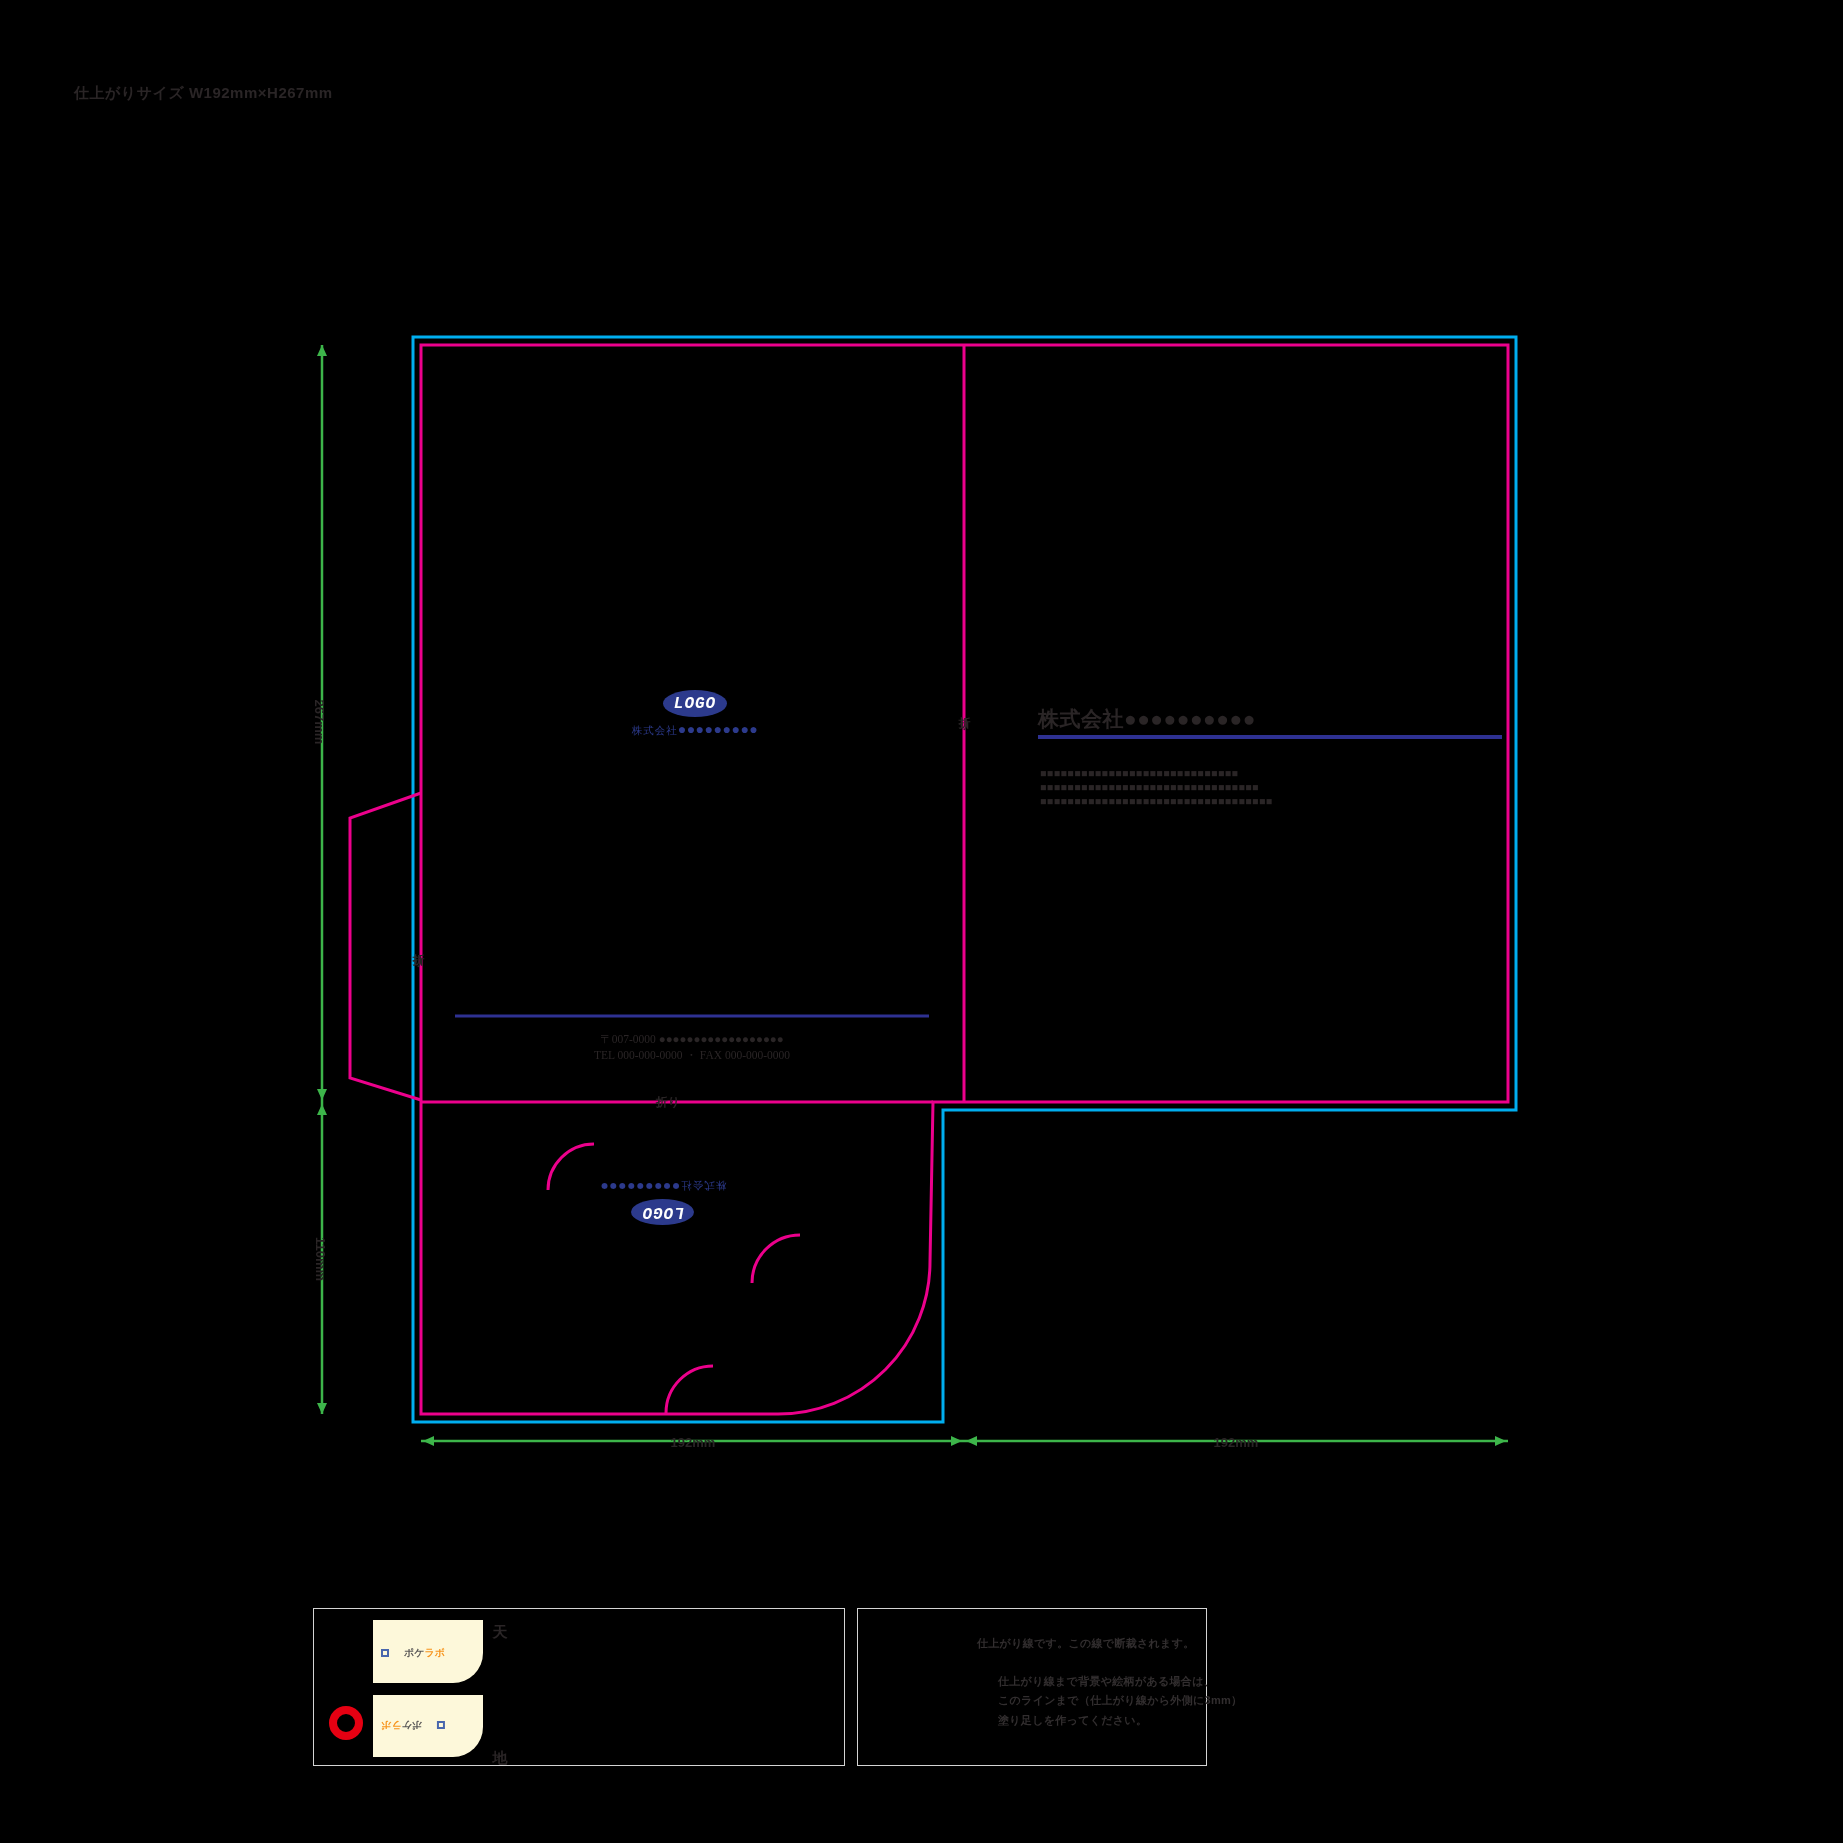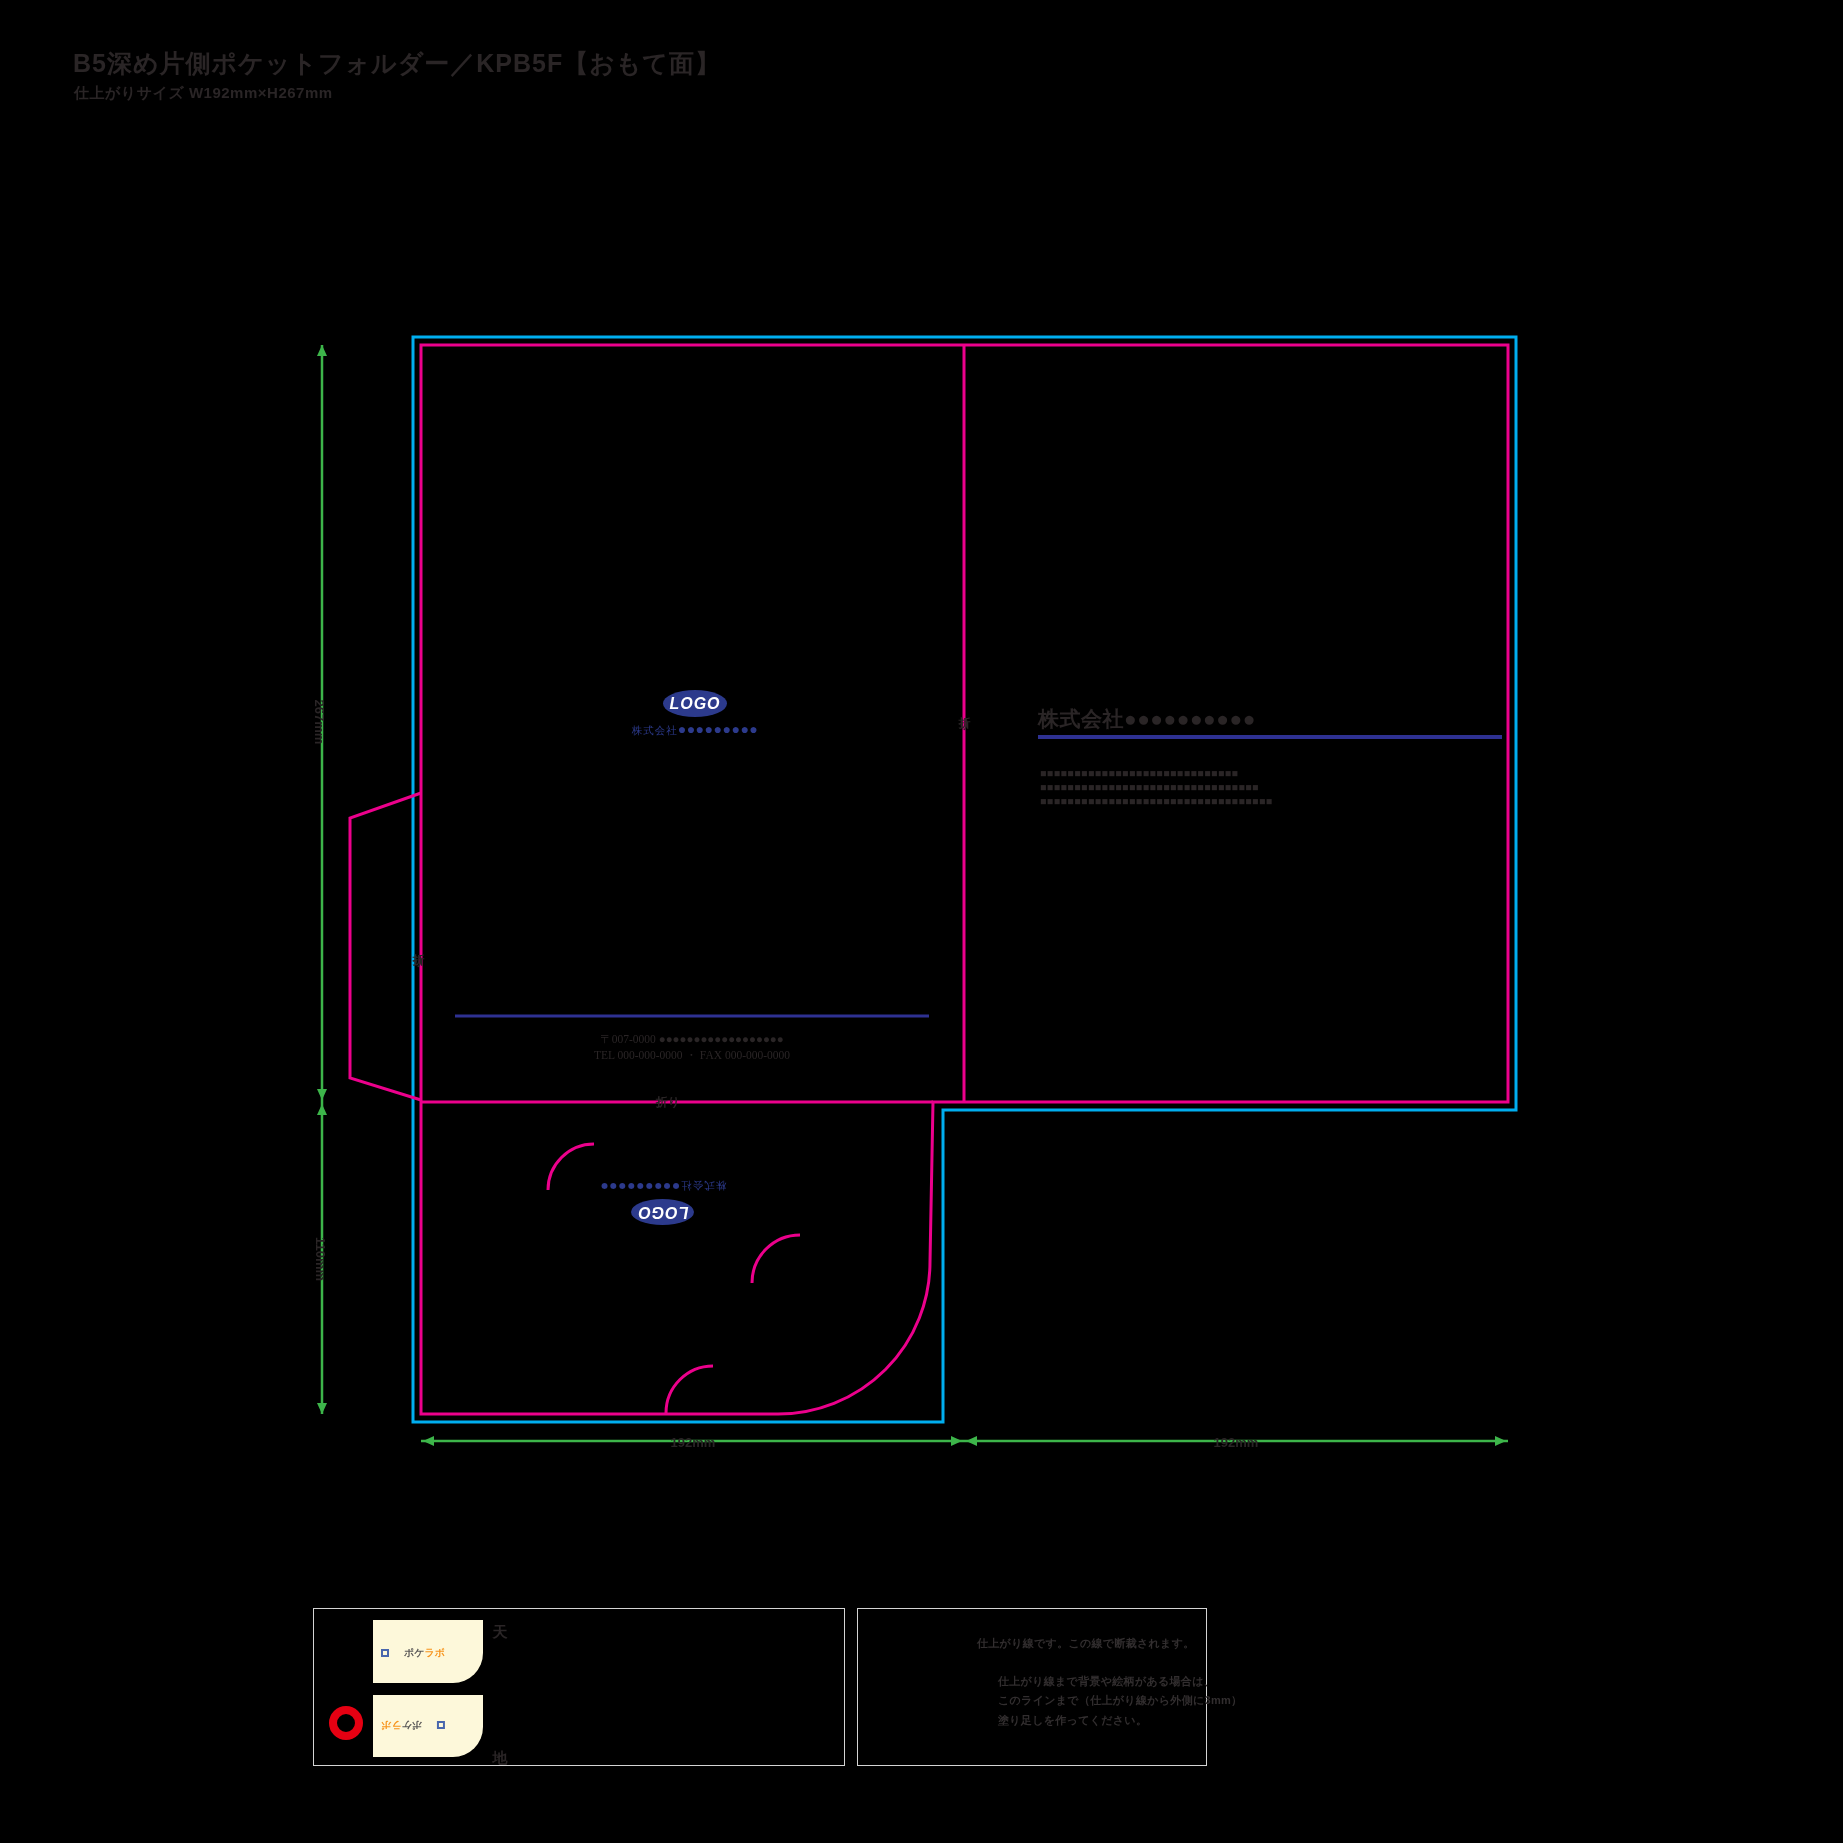--- a/index.html
+++ b/index.html
@@ -16,21 +16,21 @@
   .ctr{transform:translate(-50%,-50%);}
   .title{font-size:25px;font-weight:bold;letter-spacing:1px;color:var(--c-ink);white-space:nowrap;}
   .subtitle{font-size:15px;font-weight:bold;letter-spacing:.5px;color:var(--c-ink);white-space:nowrap;}
   .dimlabel{font-size:13px;font-weight:600;color:var(--c-ink);white-space:nowrap;}
   .v90{transform:translate(-50%,-50%) rotate(90deg);}
   .foldlabel{font-size:12px;font-weight:600;color:var(--c-ink);white-space:nowrap;}
   .vtext{writing-mode:vertical-rl;text-orientation:upright;letter-spacing:2px;}
   .logoblock{display:flex;flex-direction:column;align-items:center;}
   .logo-oval{width:64px;height:27px;background:var(--c-logo);border-radius:50%;
              display:flex;align-items:center;justify-content:center;}
-  .logo-oval span{color:var(--c-white);font-weight:bold;font-style:italic;font-size:16px;letter-spacing:1px;}
+  .logo-oval span{color:var(--c-white);font-weight:bold;font-style:italic;font-size:16px;letter-spacing:1px;font-family:Liberation Mono, monospace;}
   .companyline{margin-top:3px;color:var(--c-logo);white-space:nowrap;}
   .companyline .pref{font-size:10.5px;letter-spacing:1px;font-family:Liberation Mono, monospace;}
   .companyline .circ{font-size:14px;letter-spacing:.5px;}
   .heading{font-size:21px;font-weight:bold;color:var(--c-ink);white-space:nowrap;letter-spacing:.5px;}
   .sqrows{font-size:10.5px;line-height:14px;color:var(--c-ink);white-space:nowrap;letter-spacing:.5px;}
   .address{font-family:"Liberation Serif",serif;font-size:11.5px;line-height:16px;color:var(--c-ink);
            text-align:center;width:424px;white-space:nowrap;}
   .legendbox{position:absolute;border:1.5px solid var(--c-border);background:#000;box-sizing:border-box;}
   .thumb{position:absolute;background:var(--c-cream);border-radius:0 0 30px 0;}
   .thumblogo{position:absolute;display:flex;align-items:center;gap:15px;font-size:10px;font-weight:bold;white-space:nowrap;}
@@ -104,21 +104,20 @@
     <path class="swmag" d="M884,1623 V1669 H935"></path>
 
     <path class="arc" d="M390,1639 Q395,1628 404,1631"></path>
     <path class="arc" d="M452,1651 Q441,1653 442,1667"></path>
     <path class="arc" d="M420,1681 Q423,1669 436,1671"></path>
     <path class="arc" d="M393,1710 Q398,1699 407,1702"></path>
     <path class="arc" d="M452,1712 Q441,1714 442,1728"></path>
     <path class="arc" d="M420,1753 Q423,1741 436,1743"></path>
   </svg>
 
-  <div class="abs title" style="left:73px;top:47px;">B5深め片側ポケットフォルダー／KPB5F【おもて面】</div>
   <div class="abs subtitle" style="left:74px;top:84px;">仕上がりサイズ W192mm×H267mm</div>
 
   <div class="abs dimlabel v90" style="left:319px;top:722px;">267mm</div>
   <div class="abs dimlabel v90" style="left:320px;top:1259px;">110mm</div>
   <div class="abs dimlabel ctr" style="left:693px;top:1442px;">192mm</div>
   <div class="abs dimlabel ctr" style="left:1236px;top:1442px;">192mm</div>
 
   <div class="abs foldlabel vtext ctr" style="left:964px;top:716px;">折り</div>
   <div class="abs foldlabel vtext ctr" style="left:418px;top:953px;">折り</div>
   <div class="abs foldlabel ctr" style="left:668px;top:1102px;">折り</div>

